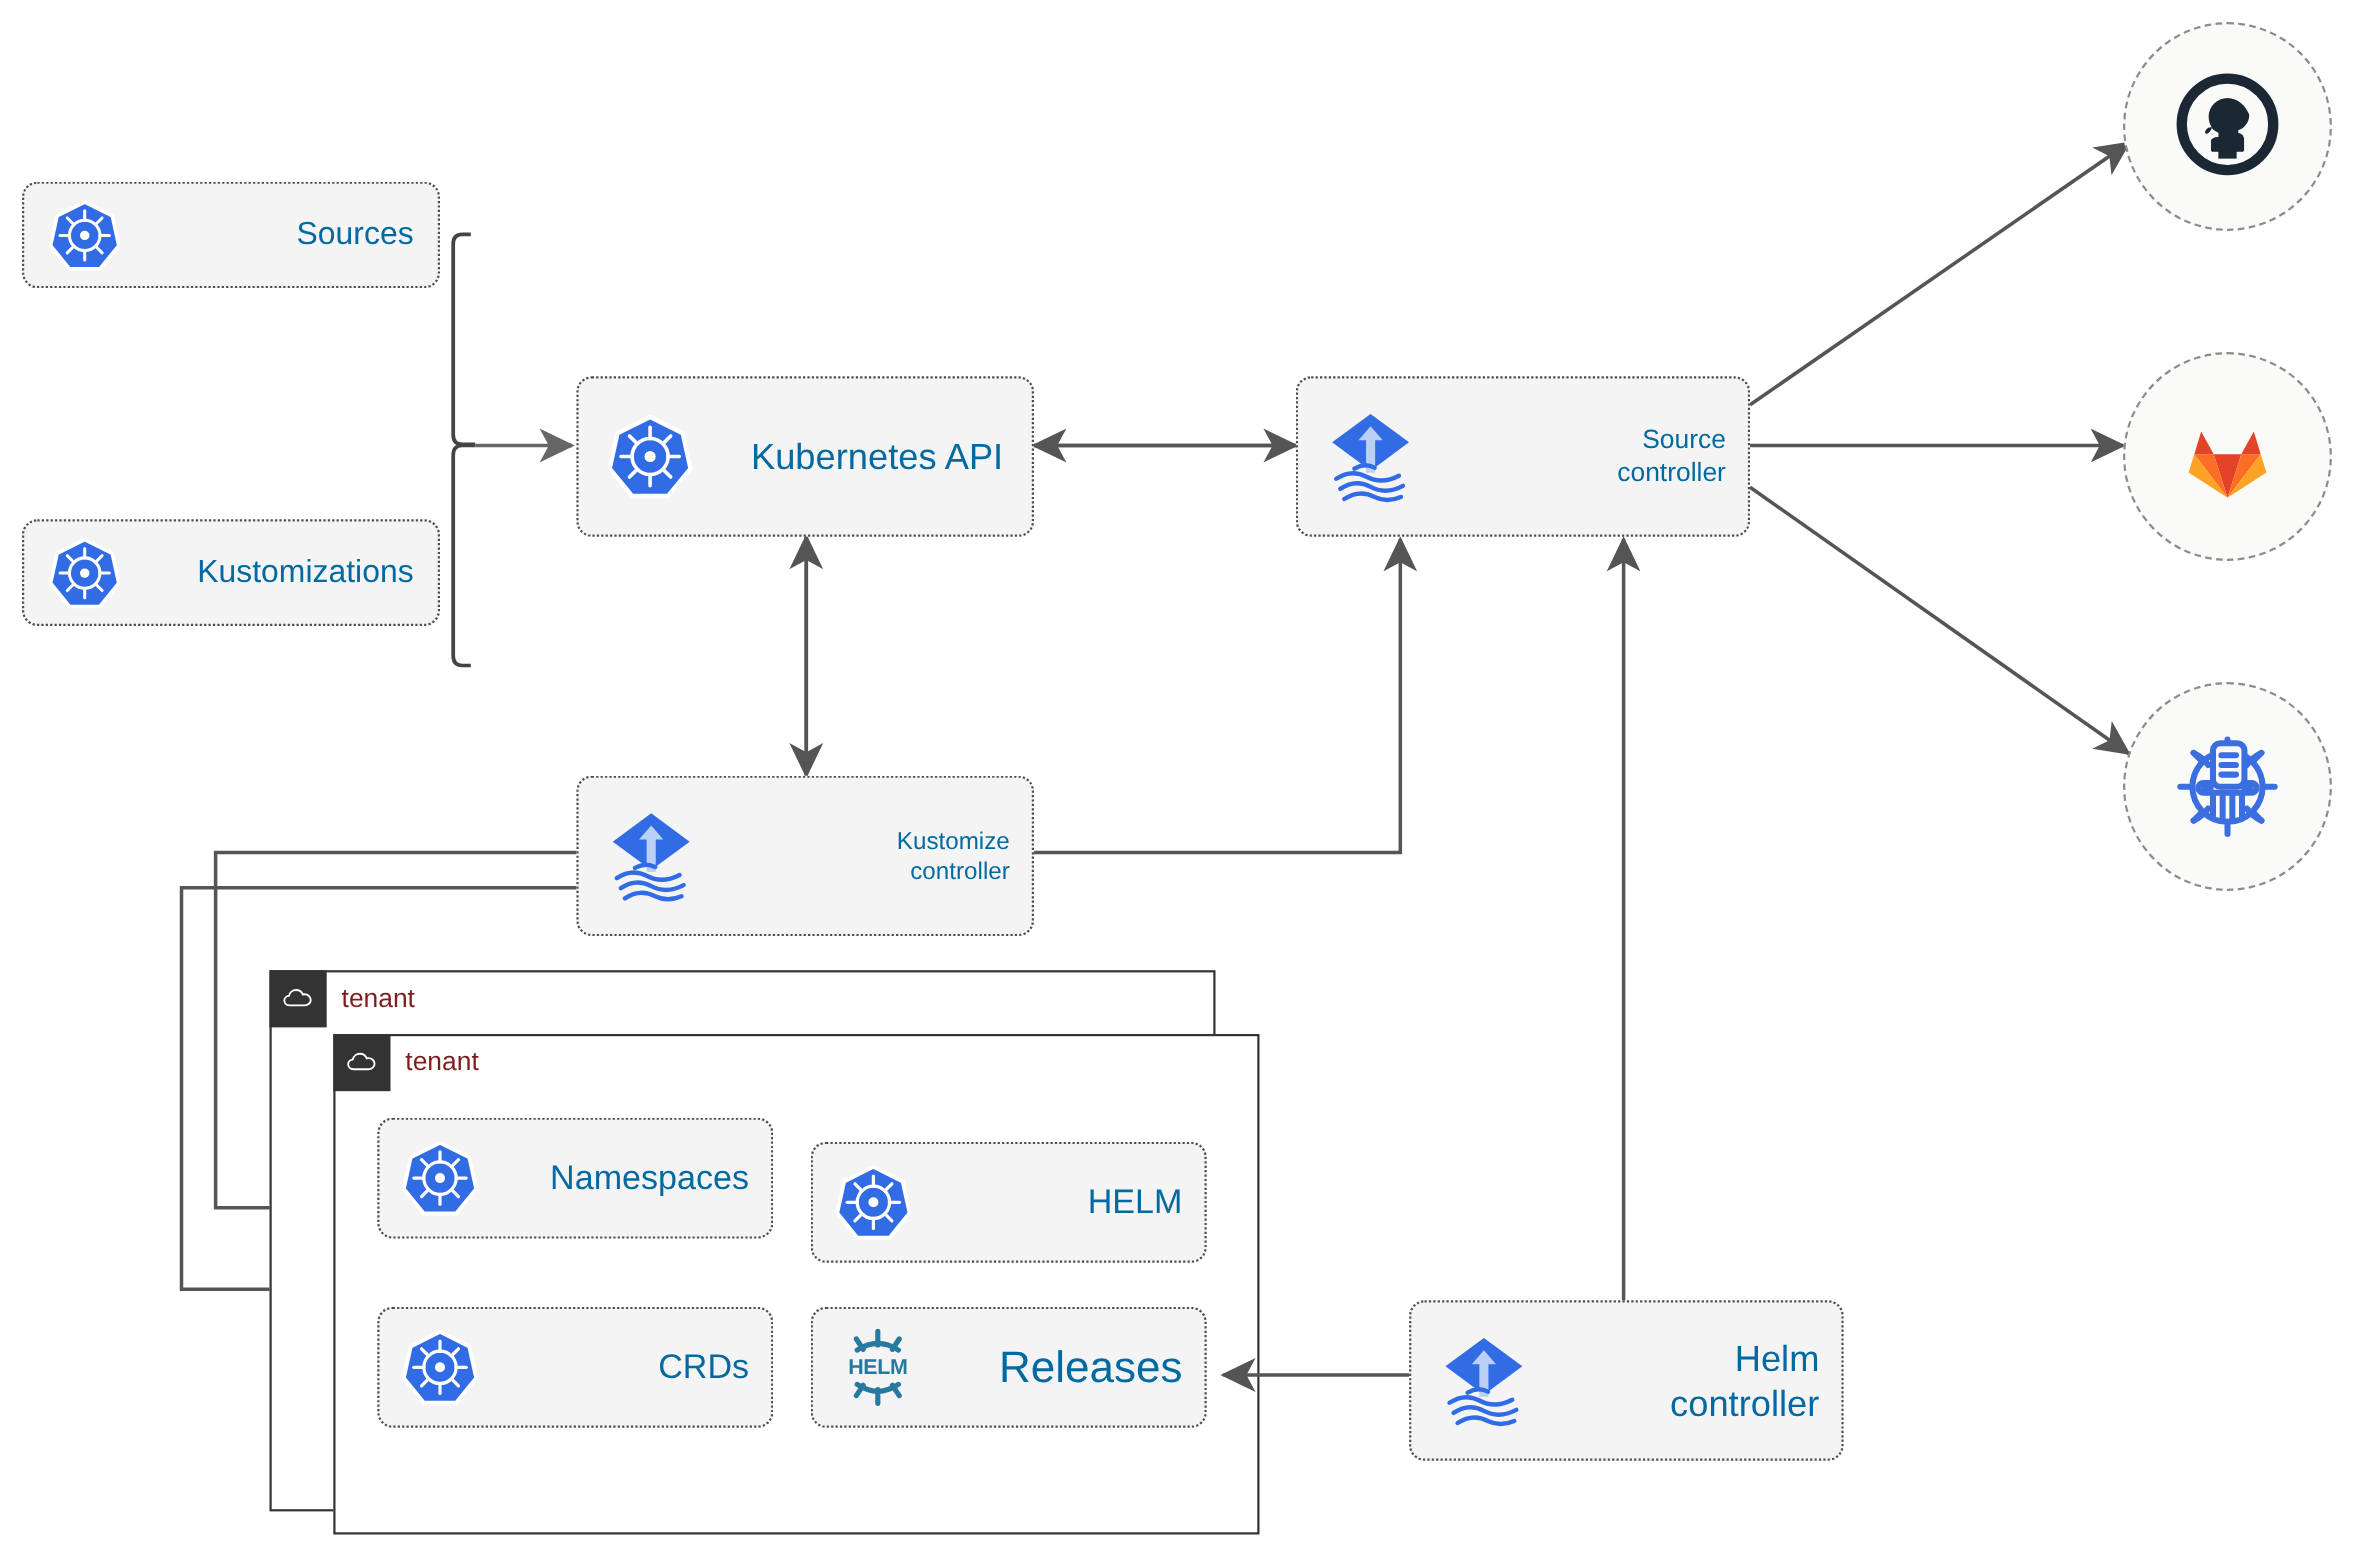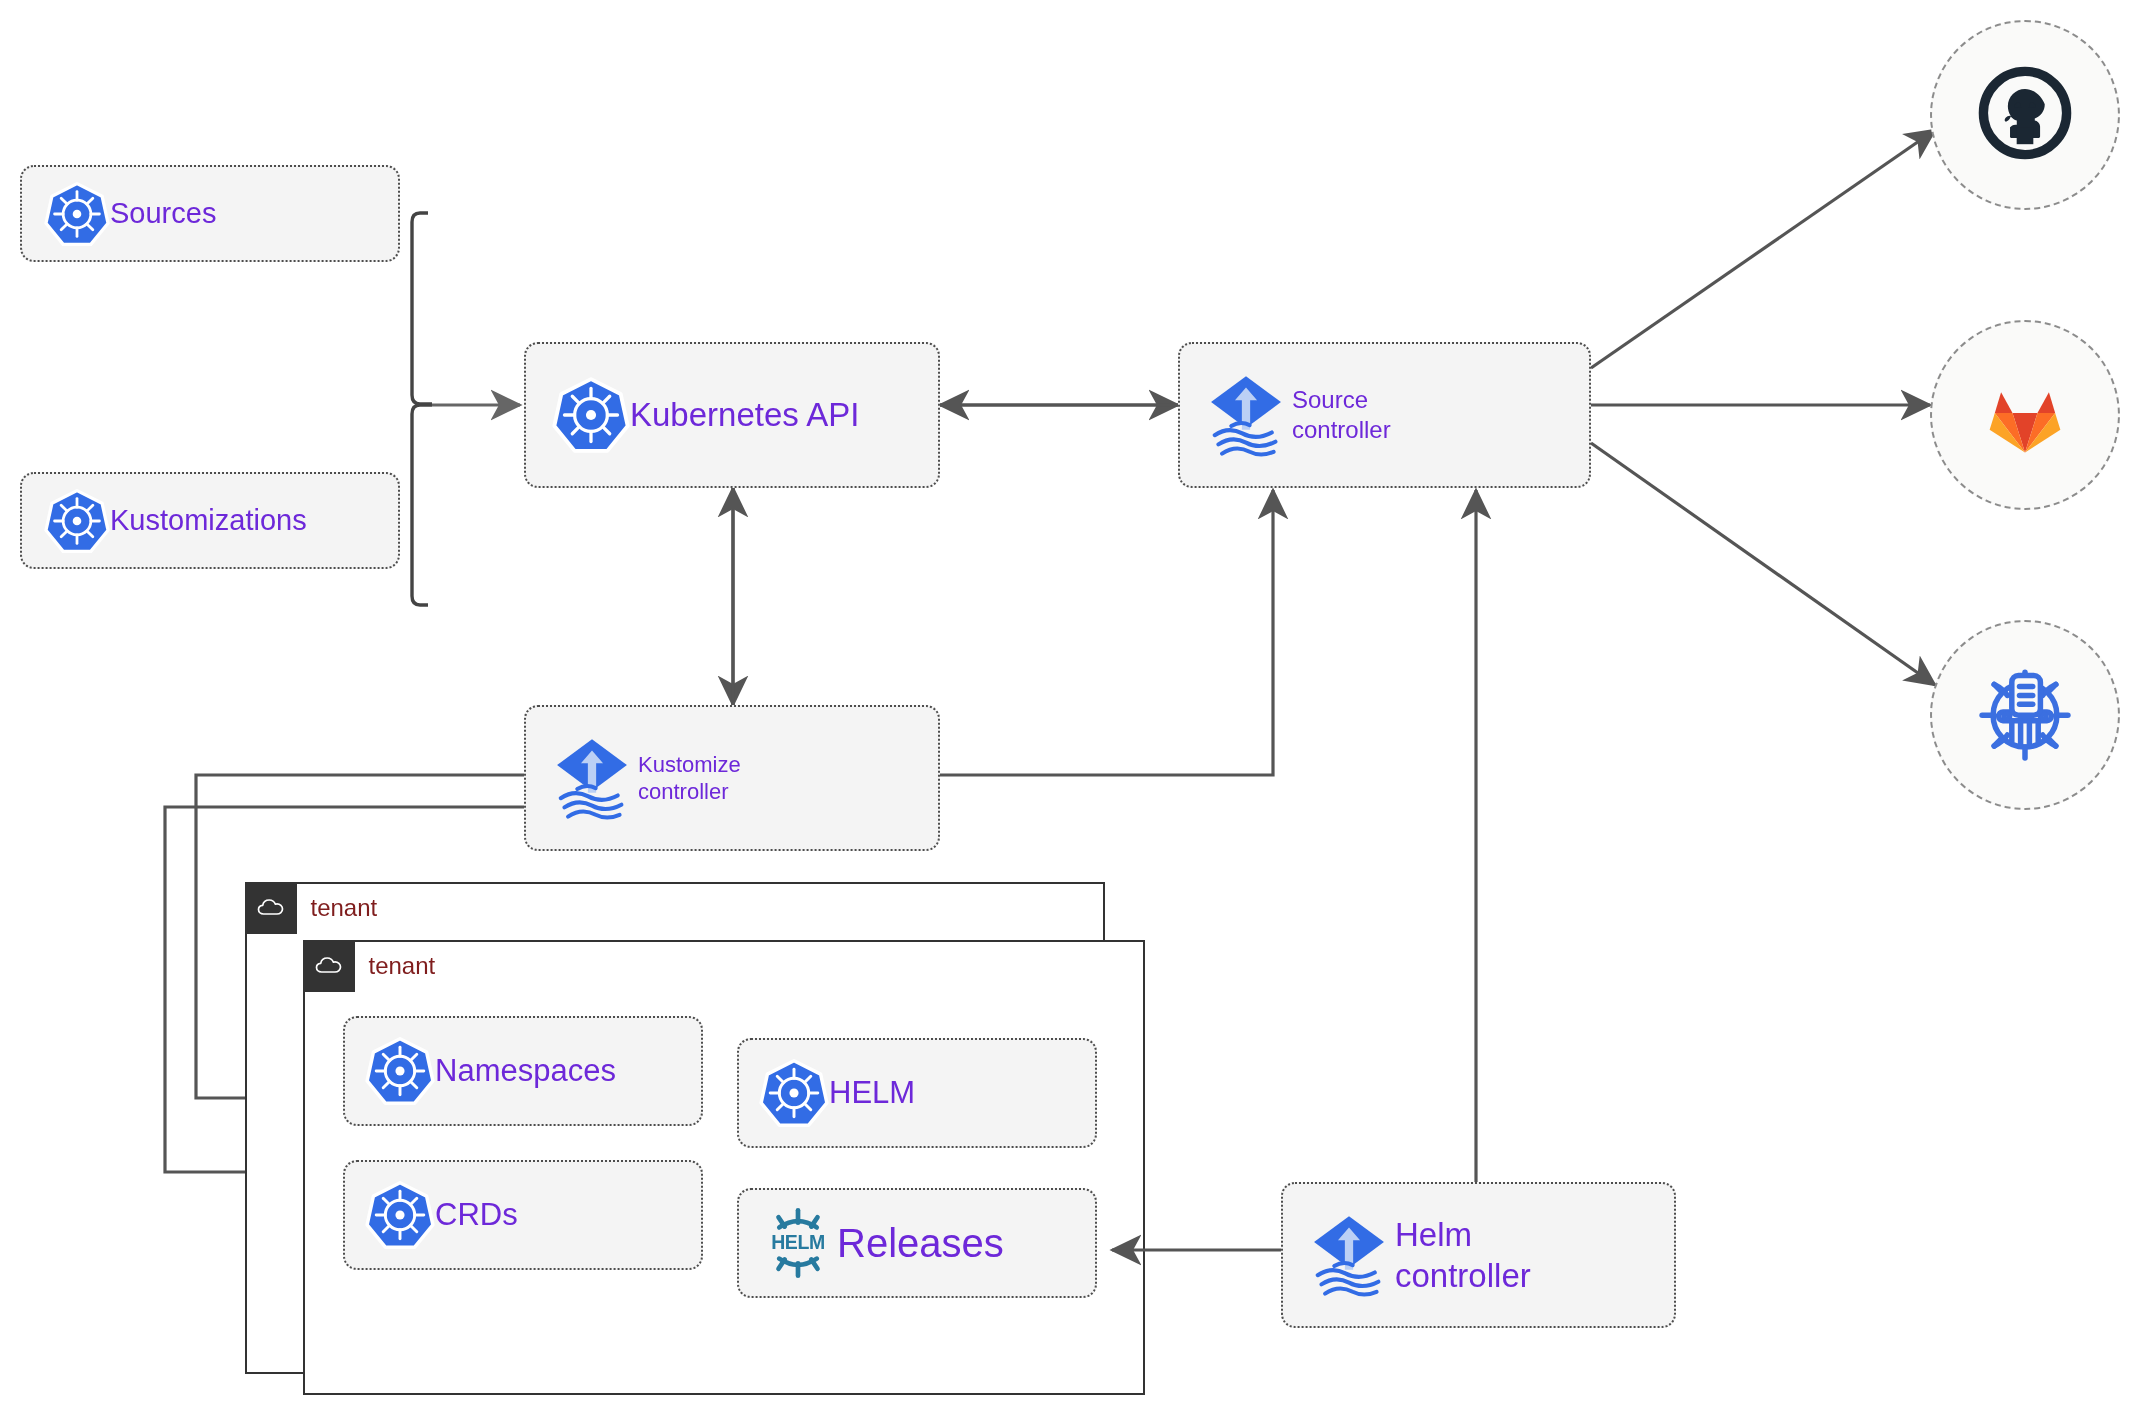--- a/index.html
+++ b/index.html
@@ -27,22 +27,22 @@
     z-index:5;
   }
   .node .ico{
     flex:0 0 auto;
     display:flex;
     align-items:center;
     justify-content:center;
   }
   .node .lbl{
     flex:1 1 auto;
-    text-align:left;
-    color:#6d28d9;
+    text-align:right;
+    color:#0369a1;
     line-height:1.25;
     white-space:pre-line;
   }
   
   .circle-node{
     position:absolute;
     box-sizing:border-box;
     border:2.5px dashed #8c8c8c;
     border-radius:50%;
     background:#fafaf9;
@@ -385,21 +385,21 @@
             <path d="M65 65 L74 74"></path>
           <path d="M74 26 L65 35"></path>
             <path d="M35 65 L26 74"></path>
         </g>
         <circle cx="50" cy="50" r="6.5" fill="#ffffff"></circle>
       </svg>
     </span>
     <span class="lbl" style="font-size:31px;">HELM</span>
   </div>
 
-  <div class="node" style="left:343px;top:1160px;width:360px;height:110px;padding:0 20px;">
+  <div class="node" style="left:343px;top:1188px;width:360px;height:110px;padding:0 20px;">
     <span class="ico k8s-ico" style="width:70px;height:70px;">
       <svg width="70" height="70" viewBox="0 0 100 100" aria-hidden="true">
         <polygon points="50,4 88,23 97,64 71,96 29,96 3,64 12,23" fill="#326CE5" stroke="#ffffff" stroke-width="5" stroke-linejoin="round"></polygon>
         <g fill="none" stroke="#ffffff" stroke-width="4.2" stroke-linecap="round">
           <circle cx="50" cy="50" r="21"></circle>
           <path d="M50 16 L50 29"></path>
             <path d="M50 71 L50 84"></path>
           <path d="M16 50 L29 50"></path>
             <path d="M71 50 L84 50"></path>
           <path d="M26 26 L35 35"></path>

